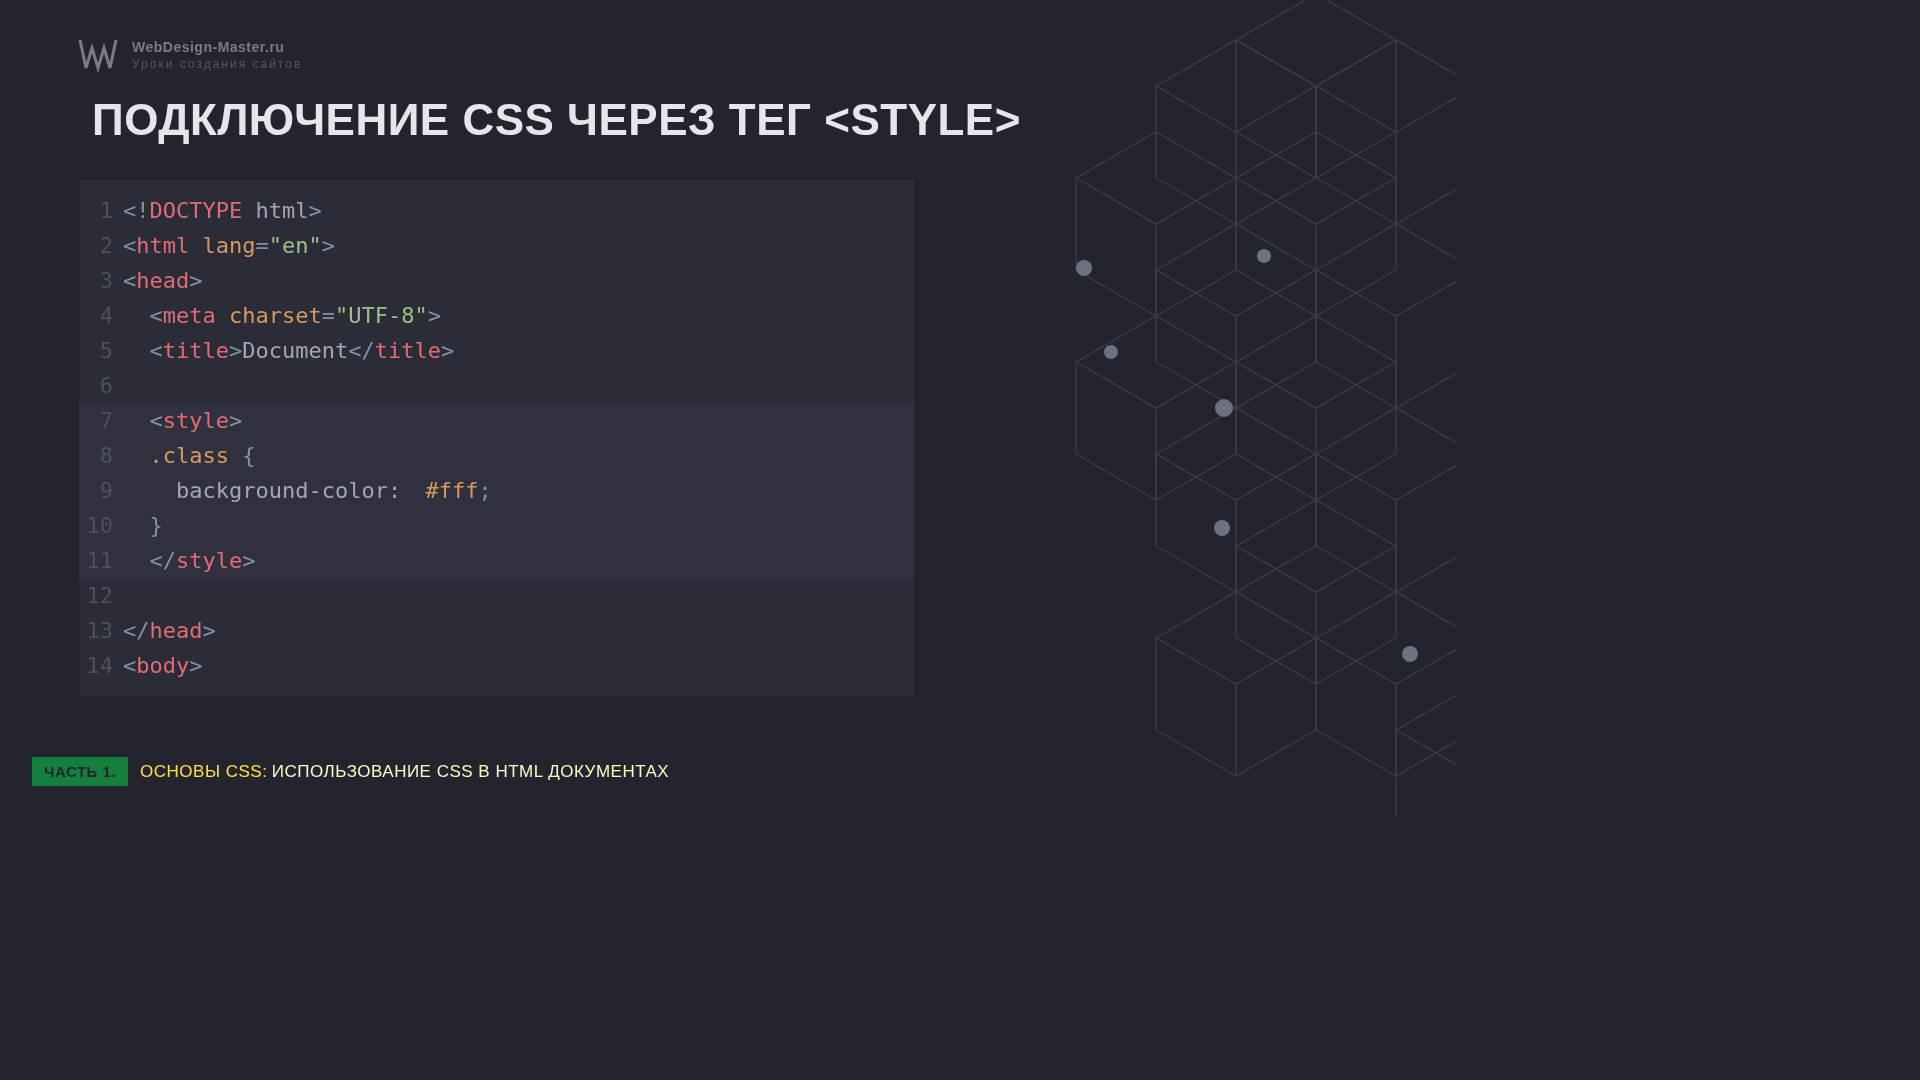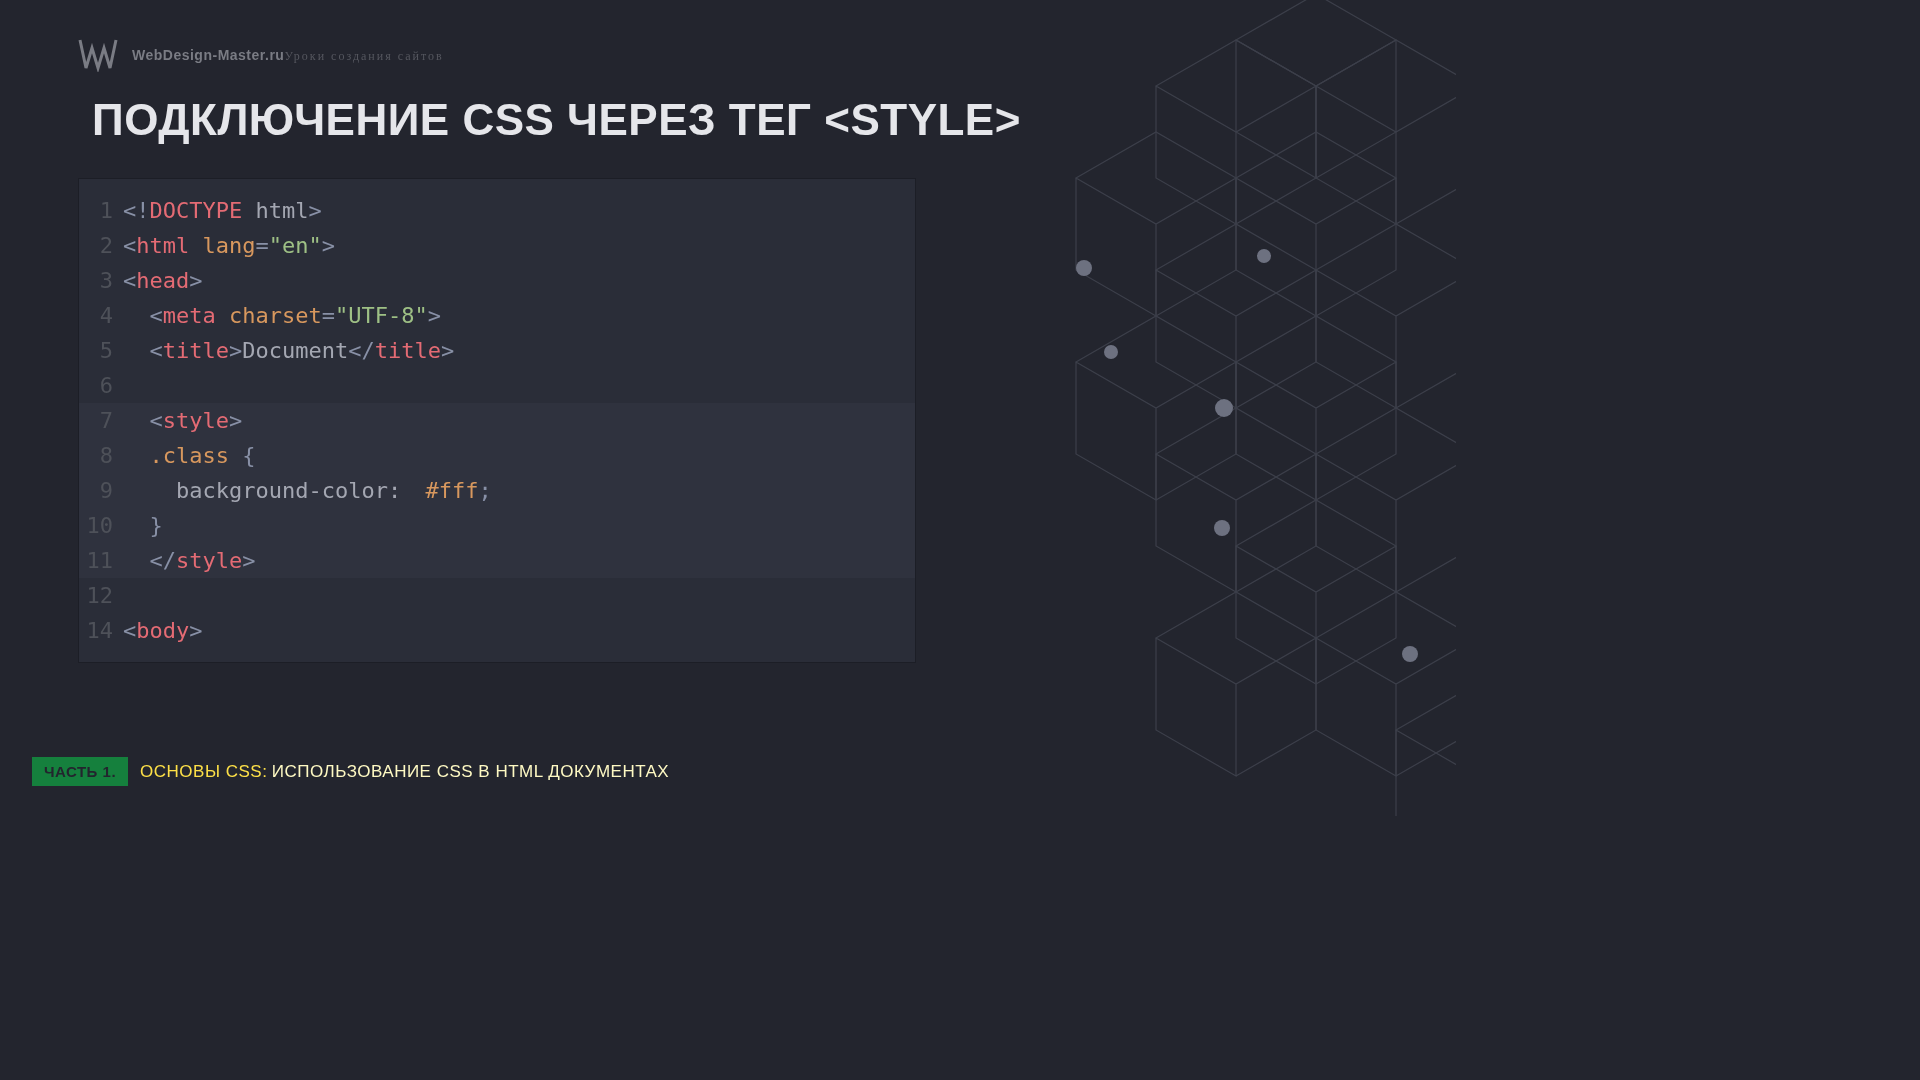--- a/index.html
+++ b/index.html
@@ -16,33 +16,32 @@
     top: 38px;
     left: 78px;
     display: flex;
     align-items: center;
     gap: 14px;
   }
   .logo {
     width: 40px;
     height: 34px;
   }
-  .site-info { display: flex; }
+  .site-info { display: flex; flex-direction: column; }
   .site-name {
     color: #7a7c84;
     font-size: 14px;
     font-weight: bold;
     letter-spacing: 0.5px;
   }
   .site-tagline {
     color: #55575f;
     font-size: 12px;
     letter-spacing: 2px;
     margin-top: 2px;
-    font-family: Liberation Serif, serif;
   }
   .page-title {
     position: absolute;
     top: 95px;
     left: 78px;
     color: #e5e6ea;
     font-size: 44px;
     font-weight: 800;
     letter-spacing: 0.5px;
     margin-left: 14px;
@@ -219,20 +218,24 @@
   <div class="code-line hl">
     <div class="gutter">11</div>
     <div class="code-content"><span class="text">  </span><span class="punct">&lt;/</span><span class="tag">style</span><span class="punct">&gt;</span></div>
   </div>
 
   <div class="code-line">
     <div class="gutter">12</div>
     <div class="code-content"></div>
   </div>
 
+  <div class="code-line">
+    <div class="gutter">13</div>
+    <div class="code-content"><span class="punct">&lt;/</span><span class="tag">head</span><span class="punct">&gt;</span></div>
+  </div>
 
   <div class="code-line">
     <div class="gutter">14</div>
     <div class="code-content"><span class="punct">&lt;</span><span class="tag">body</span><span class="punct">&gt;</span></div>
   </div>
 </div>
 
 <div class="footer">
   <div class="part-badge">ЧАСТЬ 1.</div>
   <div>

